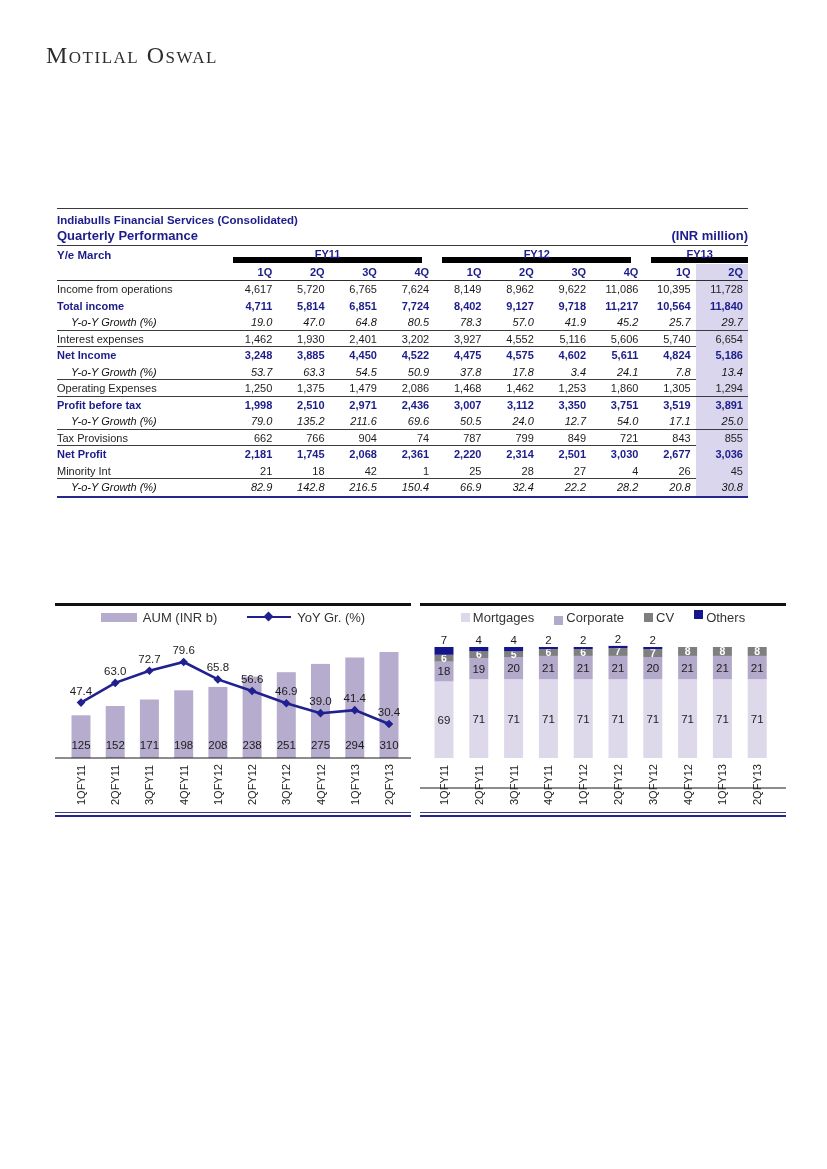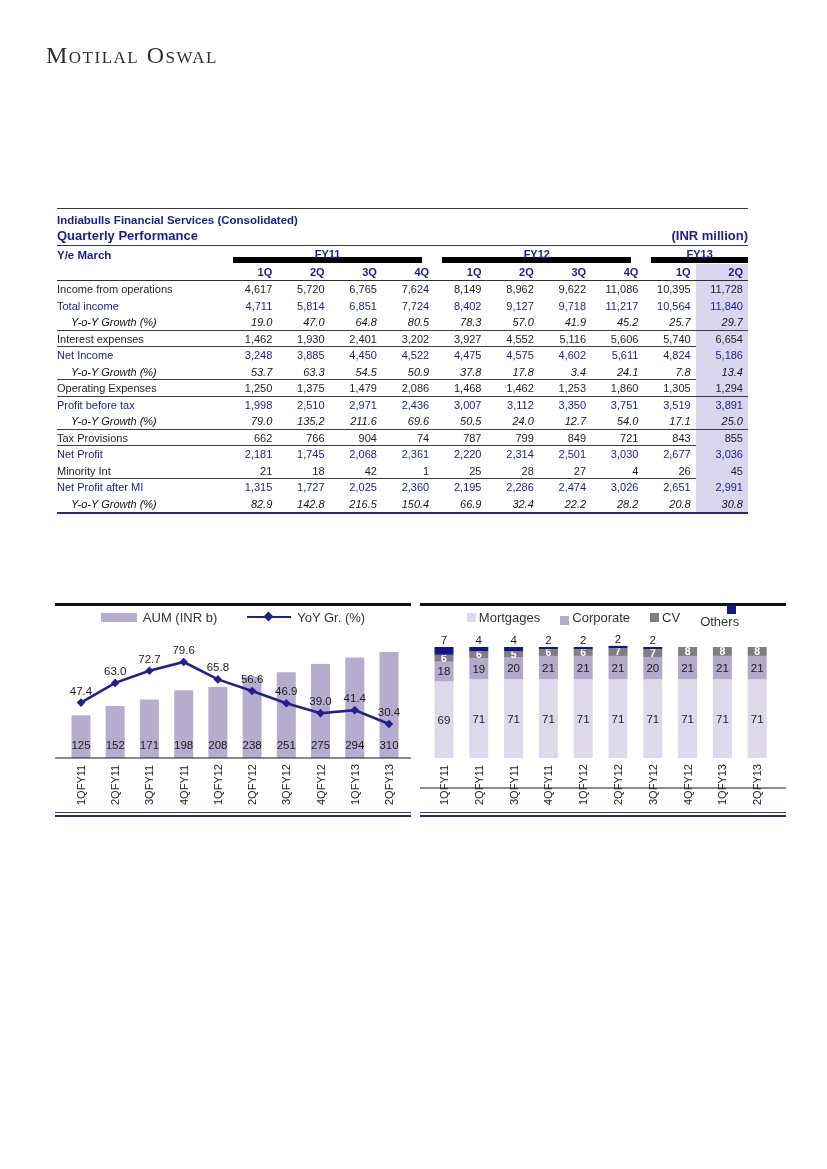--- a/index.html
+++ b/index.html
@@ -26,21 +26,21 @@
   .gcell { text-align:center; color:#1c1c8a; font-weight:bold; font-size:11px;
            border-bottom:6px solid #000000; height:16px; line-height:15px; }
   .g1 { grid-column:2 / span 4; margin:0 12px 1px 8px; }
   .g2 { grid-column:6 / span 4; margin:0 12px 1px 8px; }
   .g3 { grid-column:10 / span 2; margin:0 0 1px 8px; }
   .qrow { height:17px; line-height:16px; border-bottom:1.5px solid #2e2e2e; }
   .qcell { text-align:right; padding-right:5px; color:#1c1c8a; font-weight:bold; }
   .trow { height:16.5px; line-height:16px; }
   .trow.sep { border-bottom:1px solid #3c3c3c; }
   .tcell.num { text-align:right; padding-right:5px; }
-  .trow.bold .tcell { color:#1c1c8a; font-weight:normal; }
+  .trow.bold .tcell { color:#1c1c8a; font-weight:bold; }
   .trow.italic .tcell { font-style:italic; color:#141414; }
   .trow.italic .tcell.label { padding-left:14px; }
   .trow.normal .tcell { color:#1f1f1f; }
   .fin-table .hl { background:#d9d6ee; }
 
   
   .panel { position:absolute; top:603px; }
   .panel-left  { left:55px;  width:356px; }
   .panel-right { left:420px; width:366px; }
   .topline { border-top:3px solid #111; }
@@ -246,33 +246,20 @@
           <div class="tcell num">21</div>
           <div class="tcell num">18</div>
           <div class="tcell num">42</div>
           <div class="tcell num">1</div>
           <div class="tcell num">25</div>
           <div class="tcell num">28</div>
           <div class="tcell num">27</div>
           <div class="tcell num">4</div>
           <div class="tcell num">26</div>
           <div class="tcell num hl">45</div>
-        </div>
-        <div class="trow bold">
-          <div class="tcell label">Net Profit after MI</div>
-          <div class="tcell num">1,315</div>
-          <div class="tcell num">1,727</div>
-          <div class="tcell num">2,025</div>
-          <div class="tcell num">2,360</div>
-          <div class="tcell num">2,195</div>
-          <div class="tcell num">2,286</div>
-          <div class="tcell num">2,474</div>
-          <div class="tcell num">3,026</div>
-          <div class="tcell num">2,651</div>
-          <div class="tcell num hl">2,991</div>
         </div>
         <div class="trow italic">
           <div class="tcell label">Y-o-Y Growth (%)</div>
           <div class="tcell num">82.9</div>
           <div class="tcell num">142.8</div>
           <div class="tcell num">216.5</div>
           <div class="tcell num">150.4</div>
           <div class="tcell num">66.9</div>
           <div class="tcell num">32.4</div>
           <div class="tcell num">22.2</div>
@@ -362,21 +349,21 @@
           <span>Mortgages</span>
         </span>
         <span style="display: inline-flex; align-items: flex-end; margin-right: 14px;">
           <span class="sq" style="background: rgb(179, 169, 202);"></span>
           <span>Corporate</span>
         </span>
         <span style="display: inline-flex; align-items: center; margin-right: 14px;">
           <span class="sq" style="background: rgb(127, 127, 127);"></span>
           <span>CV</span>
         </span>
-        <span style="display: inline-flex; align-items: flex-end;  flex-direction: column;">
+        <span style="display: inline-flex; align-items: flex-start; ">
           <span class="sq" style="background: rgb(21, 21, 139);"></span>
           <span>Others</span>
         </span>
       </div>
     <svg id="chart-right" width="366" height="184" viewBox="0 0 366 184">
         <rect x="14.5" y="53.4" width="19" height="76.6" fill="#ddd9ea"></rect>
         <text x="24" y="95.705" text-anchor="middle" class="blab">69</text>
         <rect x="14.5" y="33.4" width="19" height="20.0" fill="#b3a9ca"></rect>
         <text x="24" y="47.419999999999995" text-anchor="middle" class="blab">18</text>
         <rect x="14.5" y="26.8" width="19" height="6.7" fill="#7f7f7f"></rect>

